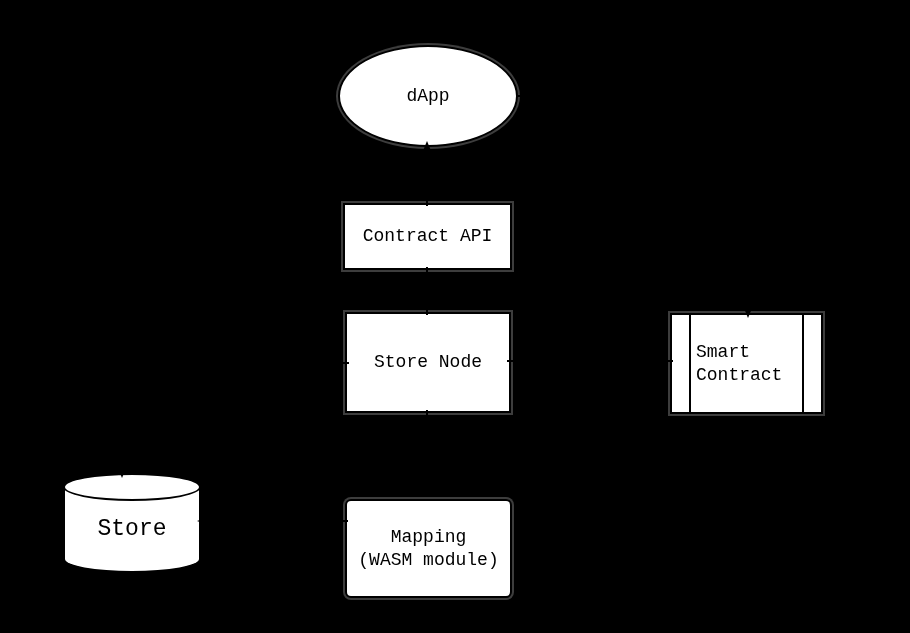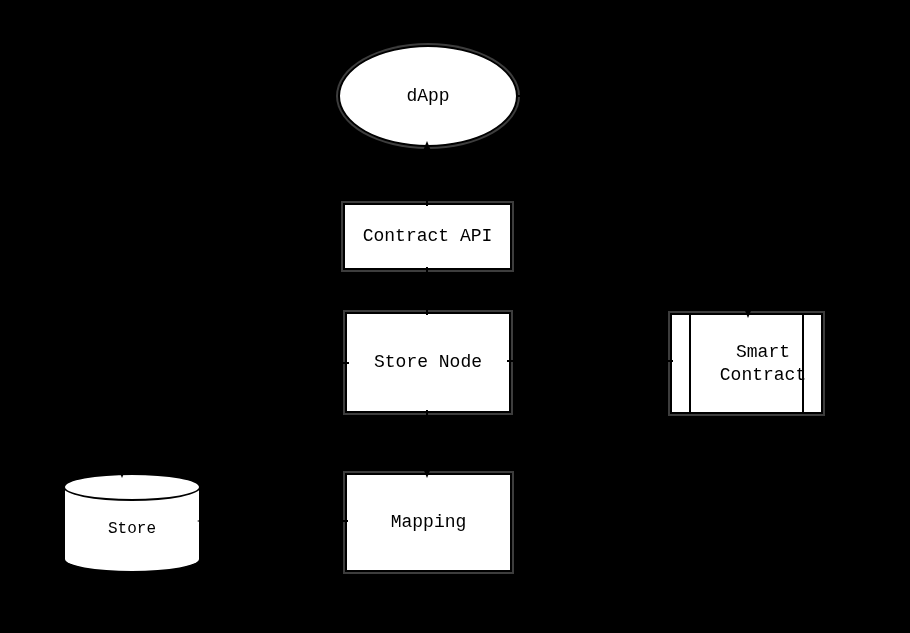--- a/index.html
+++ b/index.html
@@ -25,43 +25,43 @@
     line-height:1.25;
     z-index:1;
   }
   
   #node-dapp{left:338px;top:45px;width:180px;height:102px;border-radius:50%;}
   
   #node-graphql{left:343px;top:203px;width:169px;height:67px;}
   
   #node-graphnode{left:345px;top:312px;width:166px;height:101px;}
   
-  #node-mapping{left:345px;top:473px;width:167px;height:99px;flex-direction:column;}
+  #node-mapping{left:345px;top:499px;width:167px;height:99px;flex-direction:column;border-radius:6px;}
   
   #node-smartcontract{left:670px;top:313px;width:153px;height:101px;justify-content:flex-start;text-align:left;}
-  #node-smartcontract .label{padding-left:33px;text-align:center;}
+  #node-smartcontract .label{padding-left:24px;}
   .inner-line{
     position:absolute;top:0;bottom:0;width:2px;background:#000;
   }
   #sc-line-left{left:17px;}
   #sc-line-right{right:17px;}
   
   #node-store{position:absolute;left:63px;top:473px;width:138px;height:100px;z-index:1;}
   #store-top{
     position:absolute;left:0;right:0;top:0;height:28px;
     background:#fff;border:2px solid #000;border-radius:50%;
     box-sizing:border-box;z-index:2;
   }
   #store-body{
     position:absolute;left:0;right:0;top:14px;bottom:0;
     background:#fff;border:2px solid #000;border-top:none;
     border-radius:0 0 50% 50% / 0 0 14px 14px;
     box-sizing:border-box;z-index:1;
     display:flex;align-items:center;justify-content:center;
-    font-size:16px;
+    font-size:23px;
   }
   
   #edges{
     position:absolute;left:0;top:0;width:910px;height:633px;
     z-index:5;pointer-events:none;
   }
   #edges line, #edges polyline{stroke:#000;stroke-width:2;fill:none;}
   #edges polygon{fill:#000;stroke:none;}
 </style>
 </head>
@@ -82,20 +82,21 @@
   </div>
 
   <div class="node" id="node-smartcontract">
     <div class="inner-line" id="sc-line-left"></div>
     <div class="inner-line" id="sc-line-right"></div>
     <span class="label">Smart Contract</span>
   </div>
 
   <div class="node" id="node-mapping">
     <span class="label">Mapping</span>
+    <span class="label">(WASM module)</span>
   </div>
 
   <div id="node-store">
     <div id="store-top"></div>
     <div id="store-body">
       <span class="label">Store</span>
     </div>
   </div>
 
   <svg id="edges" width="910" height="633" viewBox="0 0 910 633" xmlns="http://www.w3.org/2000/svg">

